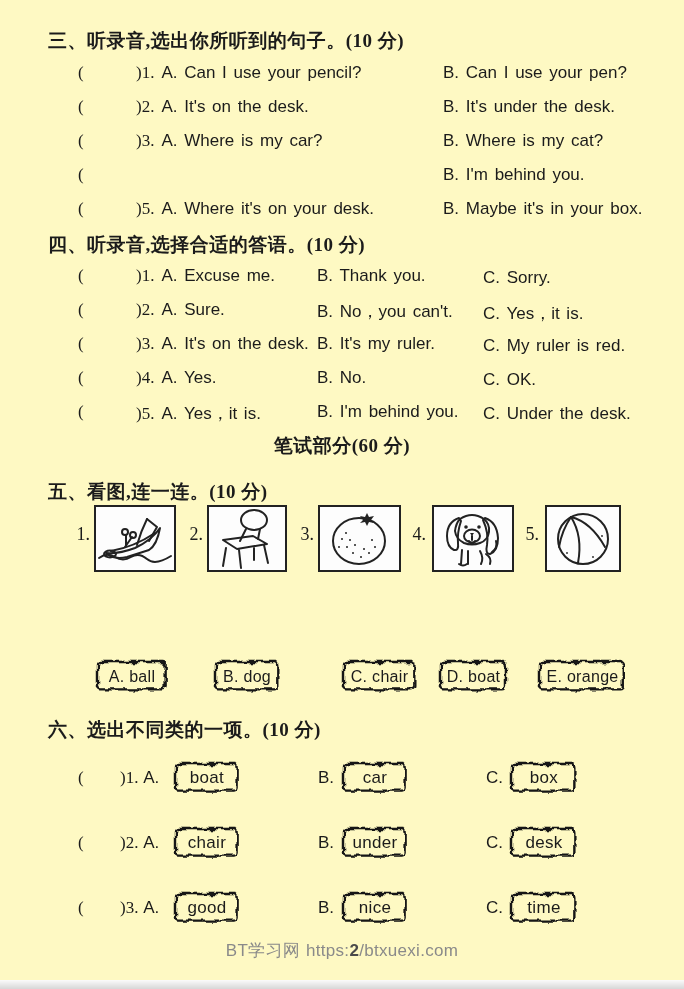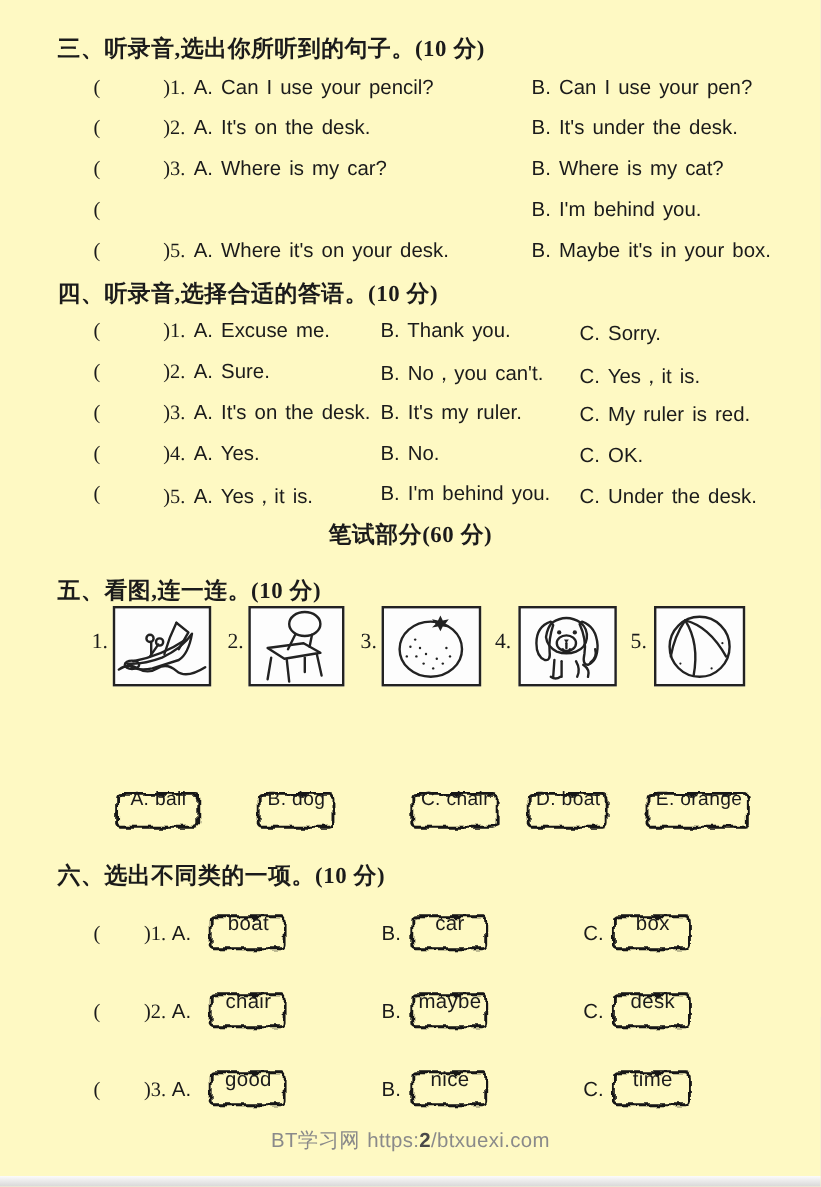--- a/index.html
+++ b/index.html
@@ -27,21 +27,21 @@
   .opt-text { word-spacing:2px; }
   
   .pics { position:absolute; top:505px; left:0; width:684px; height:67px; }
   .pnum { position:absolute; top:19px; width:22px; text-align:right;
           font-family:"Liberation Serif", serif; font-size:18px; }
   .pbox { position:absolute; top:0; height:63px; border:2.2px solid #222; background:#fdfdfd; }
   .pbox svg { display:block; width:100%; height:100%; }
   .sk { fill:none; stroke:#222; stroke-width:2; stroke-linecap:round; stroke-linejoin:round; }
   .skf { fill:#222; stroke:none; }
   
-  .wbox { position:absolute; display:flex; justify-content:center; }
+  .wbox { position:absolute; display:flex; align-items:center; justify-content:center; }
   .wsvg { position:absolute; left:0; top:0; width:100%; height:100%; overflow:visible; }
   .wtext { position:relative; font-size:16px; letter-spacing:0.3px; }
   
   .optrow { position:absolute; top:658px; left:0; width:684px; height:38px; }
   
   .s6row { position:absolute; left:0; width:684px; height:36px; font-size:17px; white-space:nowrap; }
   .s6row .po  { top:8px; }
   .s6row .grp { position:absolute; left:120px; top:8px; }
   .s6row .lb  { position:absolute; left:318px; top:8px; }
   .s6row .lc  { position:absolute; left:486px; top:8px; }
@@ -291,21 +291,21 @@
       <svg class="wsvg" aria-hidden="true">
           <rect x="4" y="4" rx="3" width="88%" height="74%" fill="none" stroke="#151515" stroke-width="2.4" filter="url(#sq)"></rect>
         </svg>
       <span class="wtext">chair</span>
     </span>
     <span class="lb">B.</span>
     <span class="wbox bB">
       <svg class="wsvg" aria-hidden="true">
           <rect x="4" y="4" rx="3" width="88%" height="74%" fill="none" stroke="#151515" stroke-width="2.4" filter="url(#sq)"></rect>
         </svg>
-      <span class="wtext">maybe</span>
+      <span class="wtext">under</span>
     </span>
     <span class="lc">C.</span>
     <span class="wbox bC">
       <svg class="wsvg" aria-hidden="true">
           <rect x="4" y="4" rx="3" width="88%" height="74%" fill="none" stroke="#151515" stroke-width="2.4" filter="url(#sq)"></rect>
         </svg>
       <span class="wtext">desk</span>
     </span>
   </div>
 

